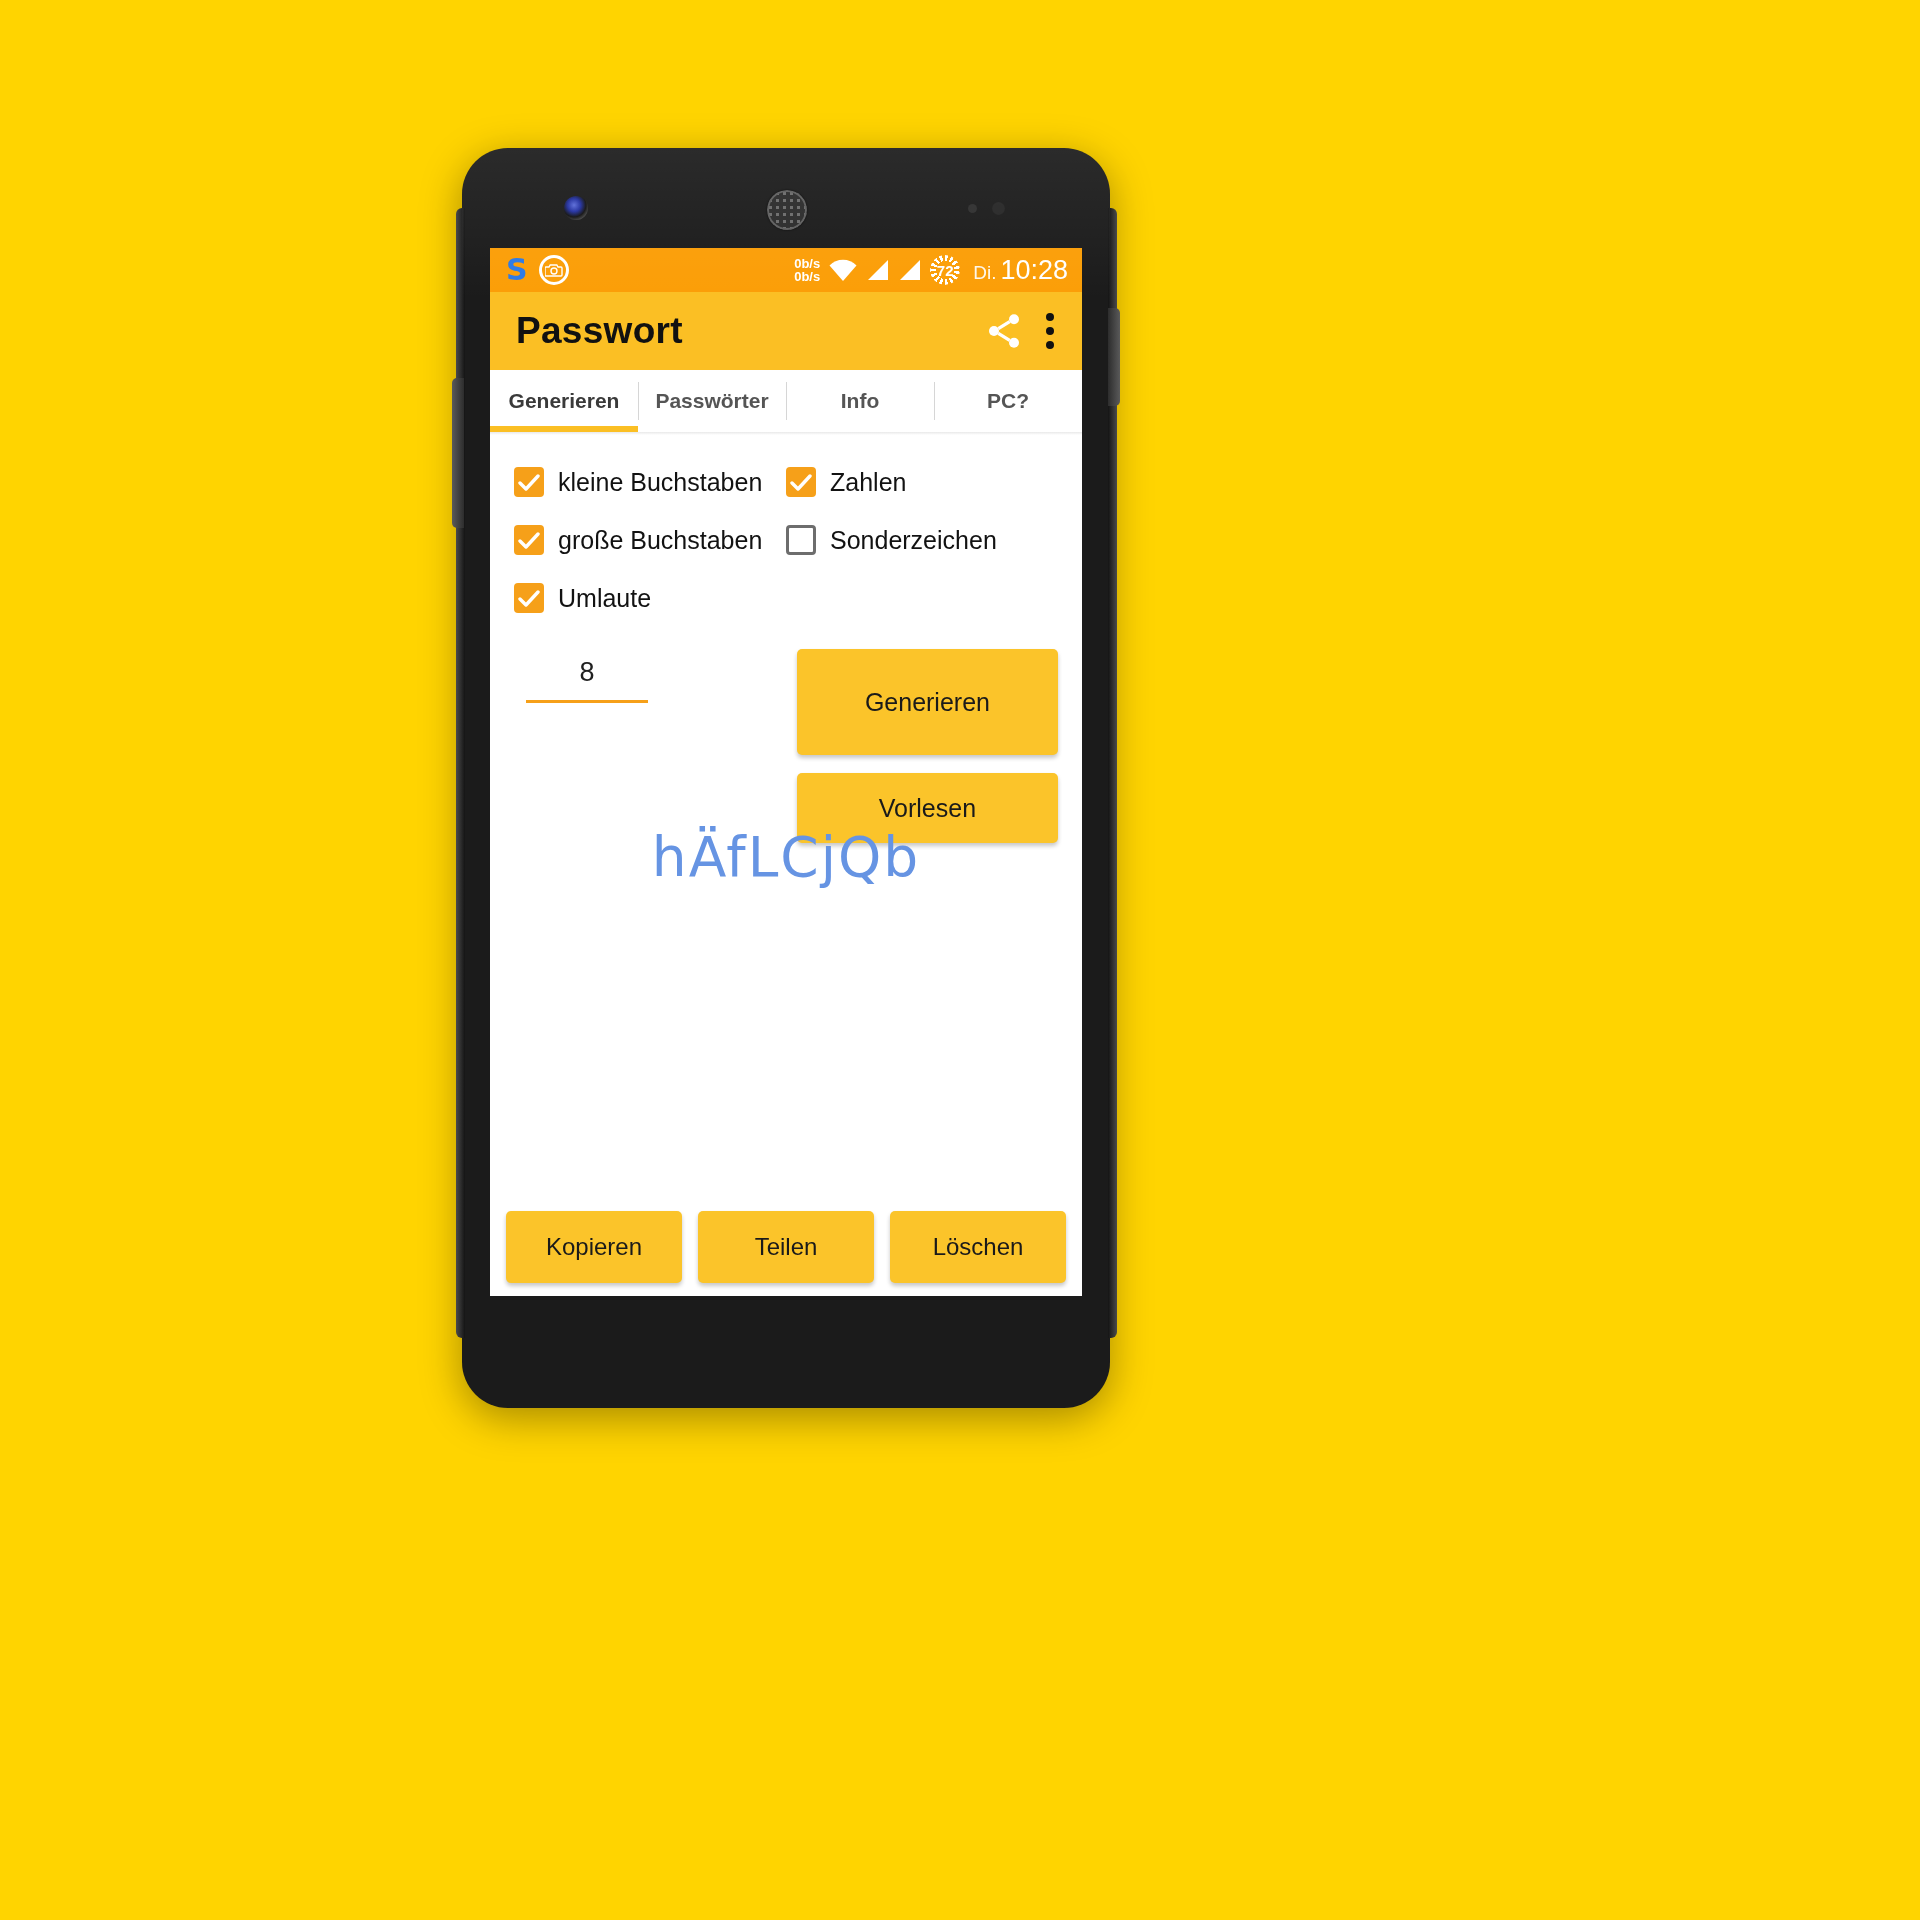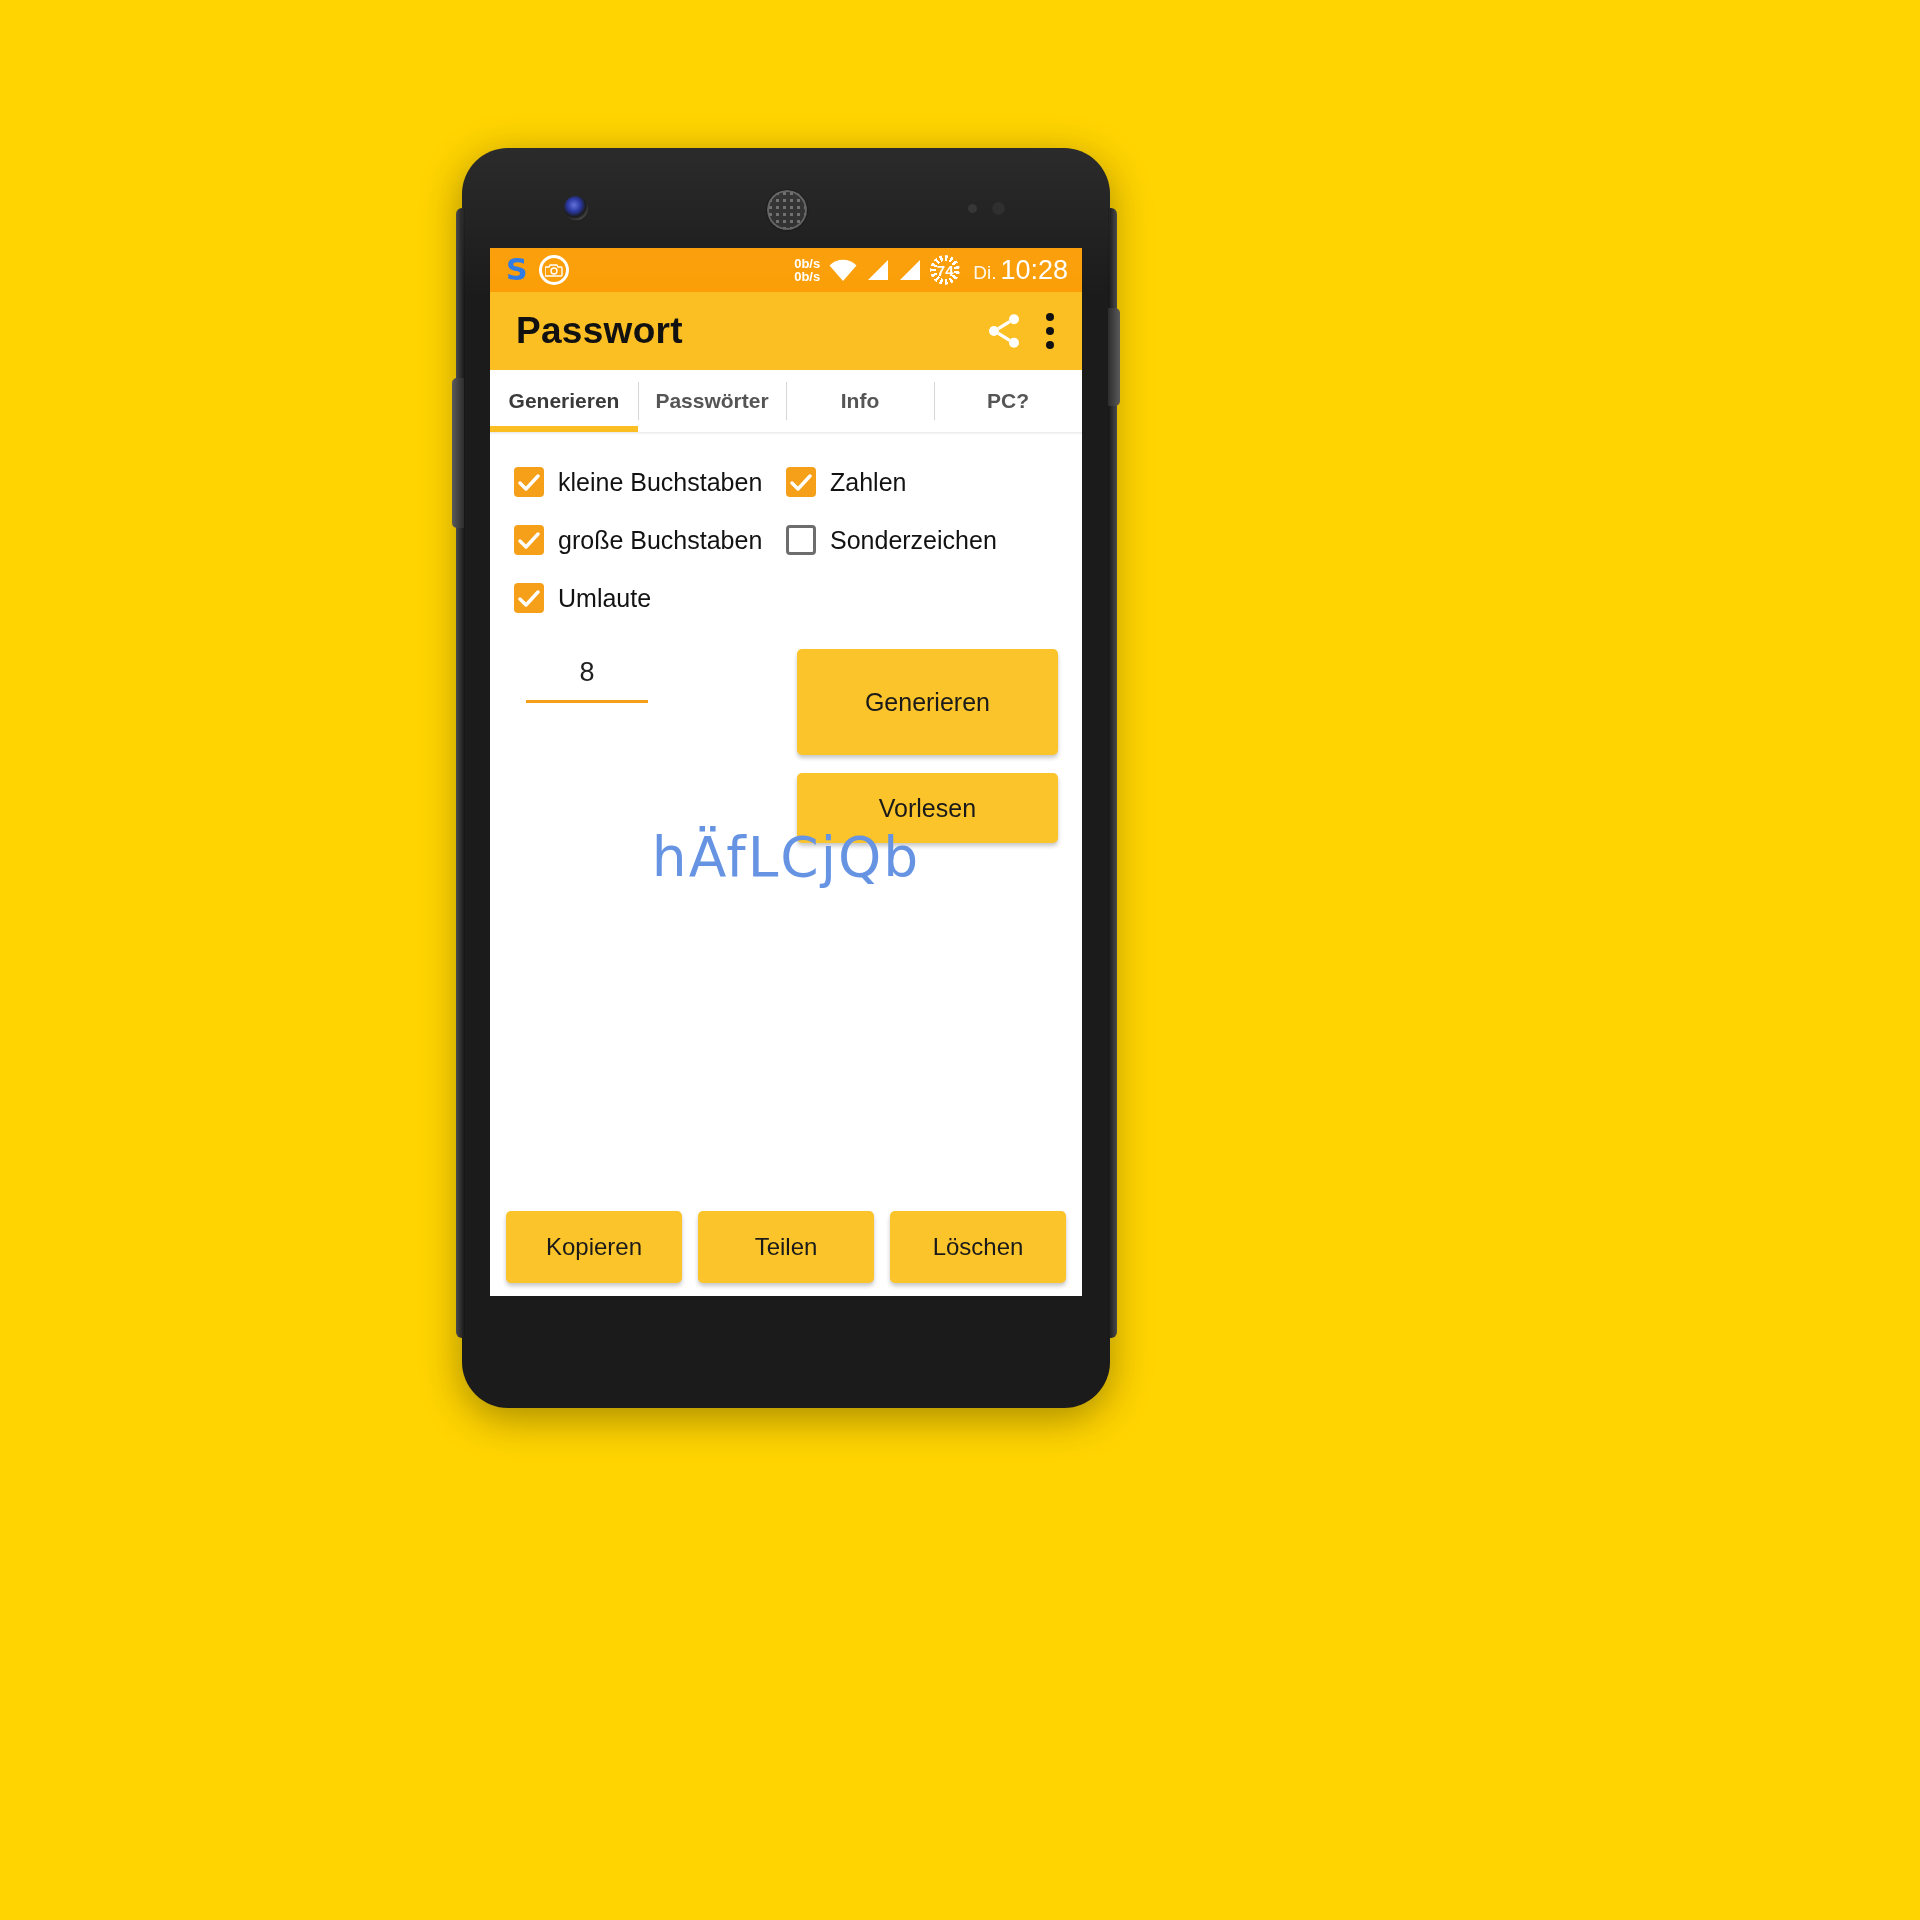--- a/index.html
+++ b/index.html
@@ -236,21 +236,21 @@
         <svg class="wifi" viewBox="0 0 30 24">
           <path d="M15 23 L1.5 7.5 A19 19 0 0 1 28.5 7.5 Z" fill="#fff"></path>
         </svg>
         <svg class="sig" viewBox="0 0 24 22">
           <path d="M22 1 L22 21 L2 21 Z" fill="#fff"></path>
         </svg>
         <svg class="sig" viewBox="0 0 24 22">
           <path d="M22 1 L22 21 L2 21 Z" fill="#fff"></path>
         </svg>
         <div class="battery">
-          <span>74</span>
+          <span>72</span>
         </div>
         <div class="clock">
           <span class="wd">Di.</span><span>10:28</span>
         </div>
       </div>
     </div>
 
     <div class="appbar">
       <div class="app-title">Passwort</div>
       <div class="appbar-spacer"></div>

